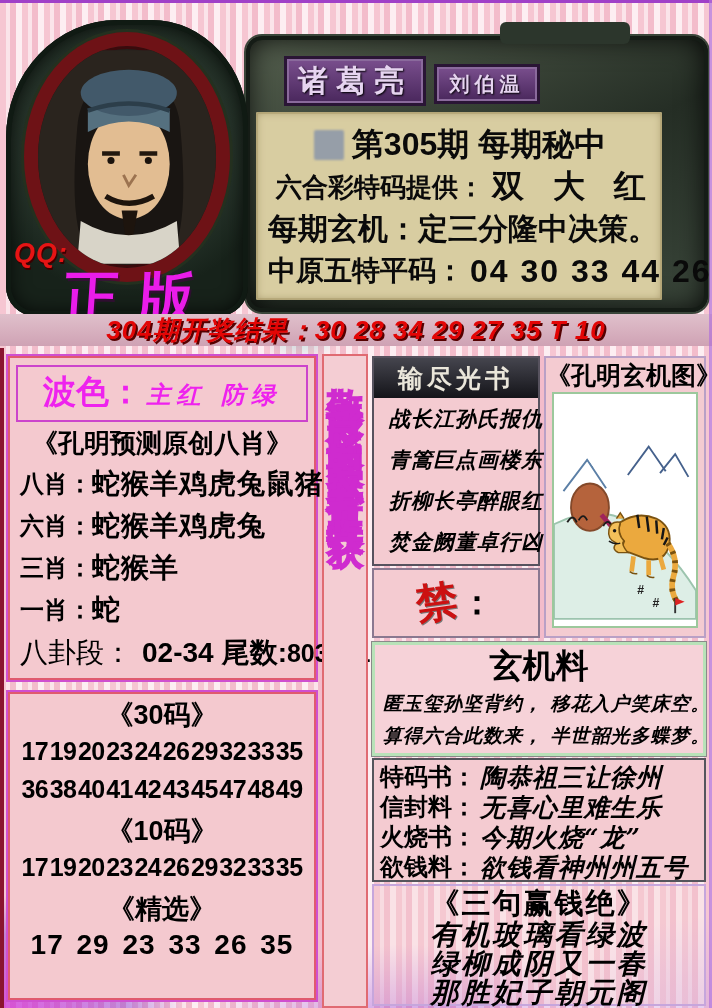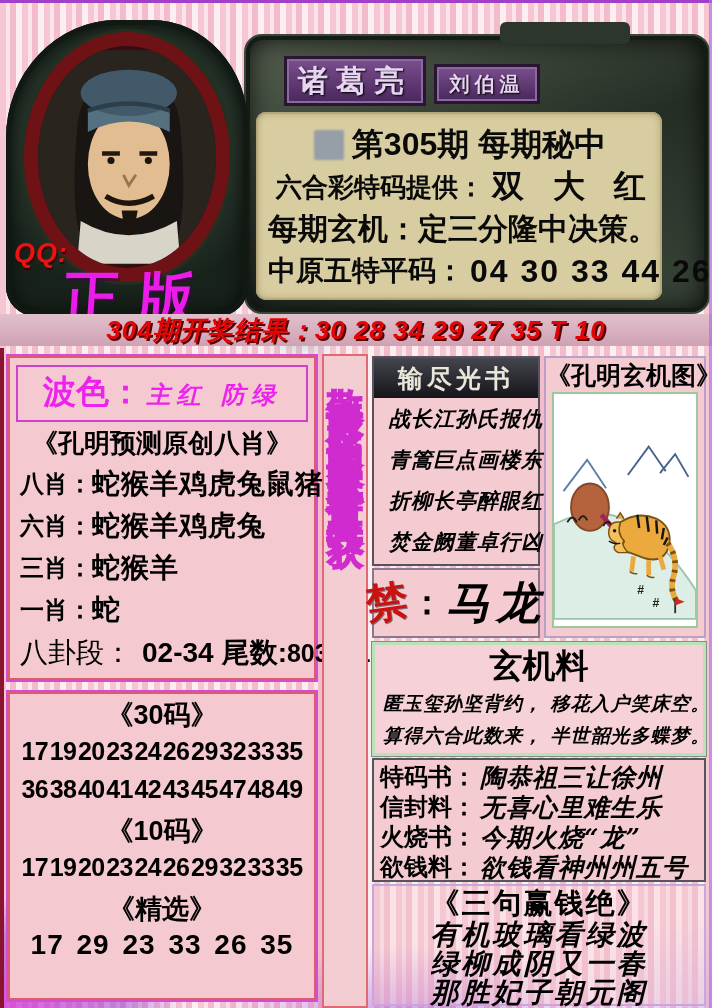--- a/index.html
+++ b/index.html
@@ -62,21 +62,21 @@
   .plaque {
     position:absolute; display:flex; align-items:center; justify-content:center;
     background: linear-gradient(180deg, #7a4f8e, #49275c);
     border:3px solid #2a1535; box-shadow: 0 0 0 2px #8a6a9c inset;
     color:#e6d4f0; font-weight:bold; border-radius:0;
   }
   .plaque.main { left:38px; top:20px; width:142px; height:50px; font-size:30px; letter-spacing:8px; text-shadow:1px 1px 2px #000; }
   .plaque.sub  { left:188px; top:28px; width:106px; height:40px; font-size:20px; letter-spacing:5px; text-shadow:1px 1px 2px #000; }
   .parchment {
     position:absolute; left:10px; top:76px; right:46px; bottom:12px;
-    background:#d8cda1; border-radius:10px;
+    background:#d8cda1; border-radius:2px;
     box-shadow: inset 0 0 8px #a3956a, inset 0 0 0 2px #c2b584;
     padding:12px 10px 16px 12px; color:#0a0a0a;
   }
   .p-line { height:42px; display:flex; align-items:center; white-space:nowrap; }
   .p-line.l1 { justify-content:center; font-size:32px; font-weight:bold; }
   .p-line.l2 { font-size:26px; font-weight:bold; }
   .p-line.l2 .val { font-size:32px; letter-spacing:10px; margin-left:8px; }
   .p-line.l3 { font-size:30px; font-weight:bold; }
   .p-line.l4 { font-size:28px; font-weight:bold; }
   .p-line.l4 .num { font-size:32px; font-weight:600; margin-left:6px; letter-spacing:2px; }
@@ -291,21 +291,20 @@
     <div class="sjg-head">输尽光书</div>
     <div class="sjg-line">战长江孙氏报仇</div>
     <div class="sjg-line">青篙巨点画楼东</div>
     <div class="sjg-line">折柳长亭醉眼红</div>
     <div class="sjg-line">焚金阙董卓行凶</div>
   </section>
 
   <section class="box jin">
     <span class="jin-char">禁</span>
     <span class="jin-colon">：</span>
-    <span class="jin-val">马龙</span>
   </section>
 
   <section class="box tu">
     <div class="tu-title">《孔明玄机图》</div>
     <div class="tu-pic">
       <svg viewBox="0 0 150 230" aria-hidden="true">
         <rect width="150" height="230" fill="#ffffff"></rect>
         <path d="M10,95 L35,62 L55,92" fill="none" stroke="#5b7fa6" stroke-width="2"></path>
         <path d="M38,66 L35,62 L41,70" fill="#8fb3d6" stroke="#5b7fa6"></path>
         <path d="M78,78 L100,48 L118,74" fill="none" stroke="#45618c" stroke-width="2"></path>

